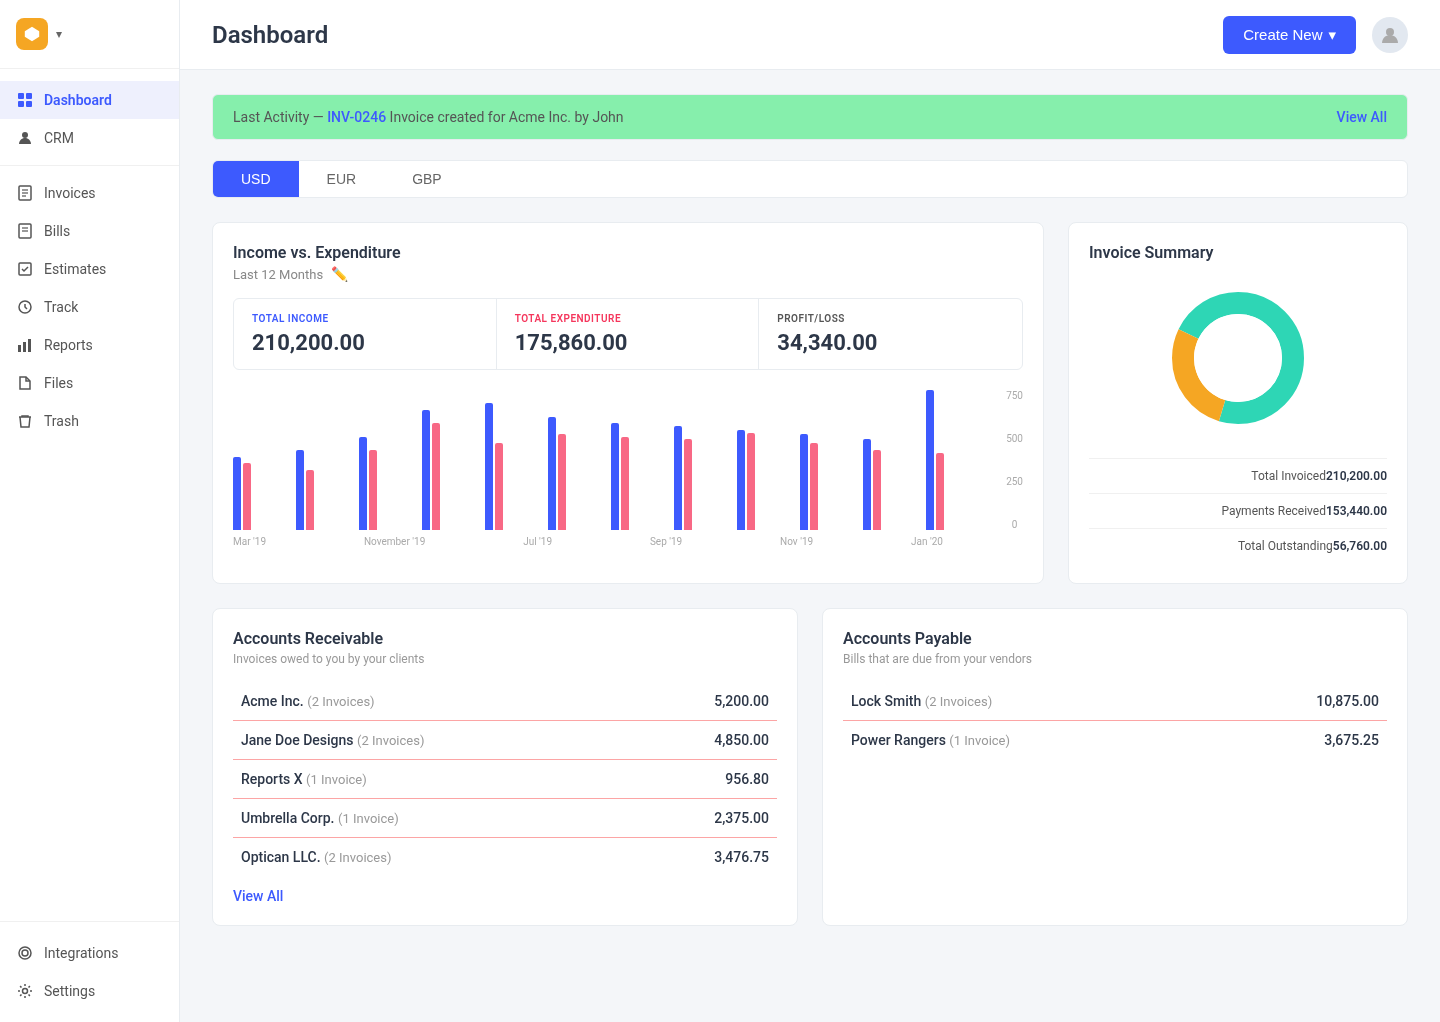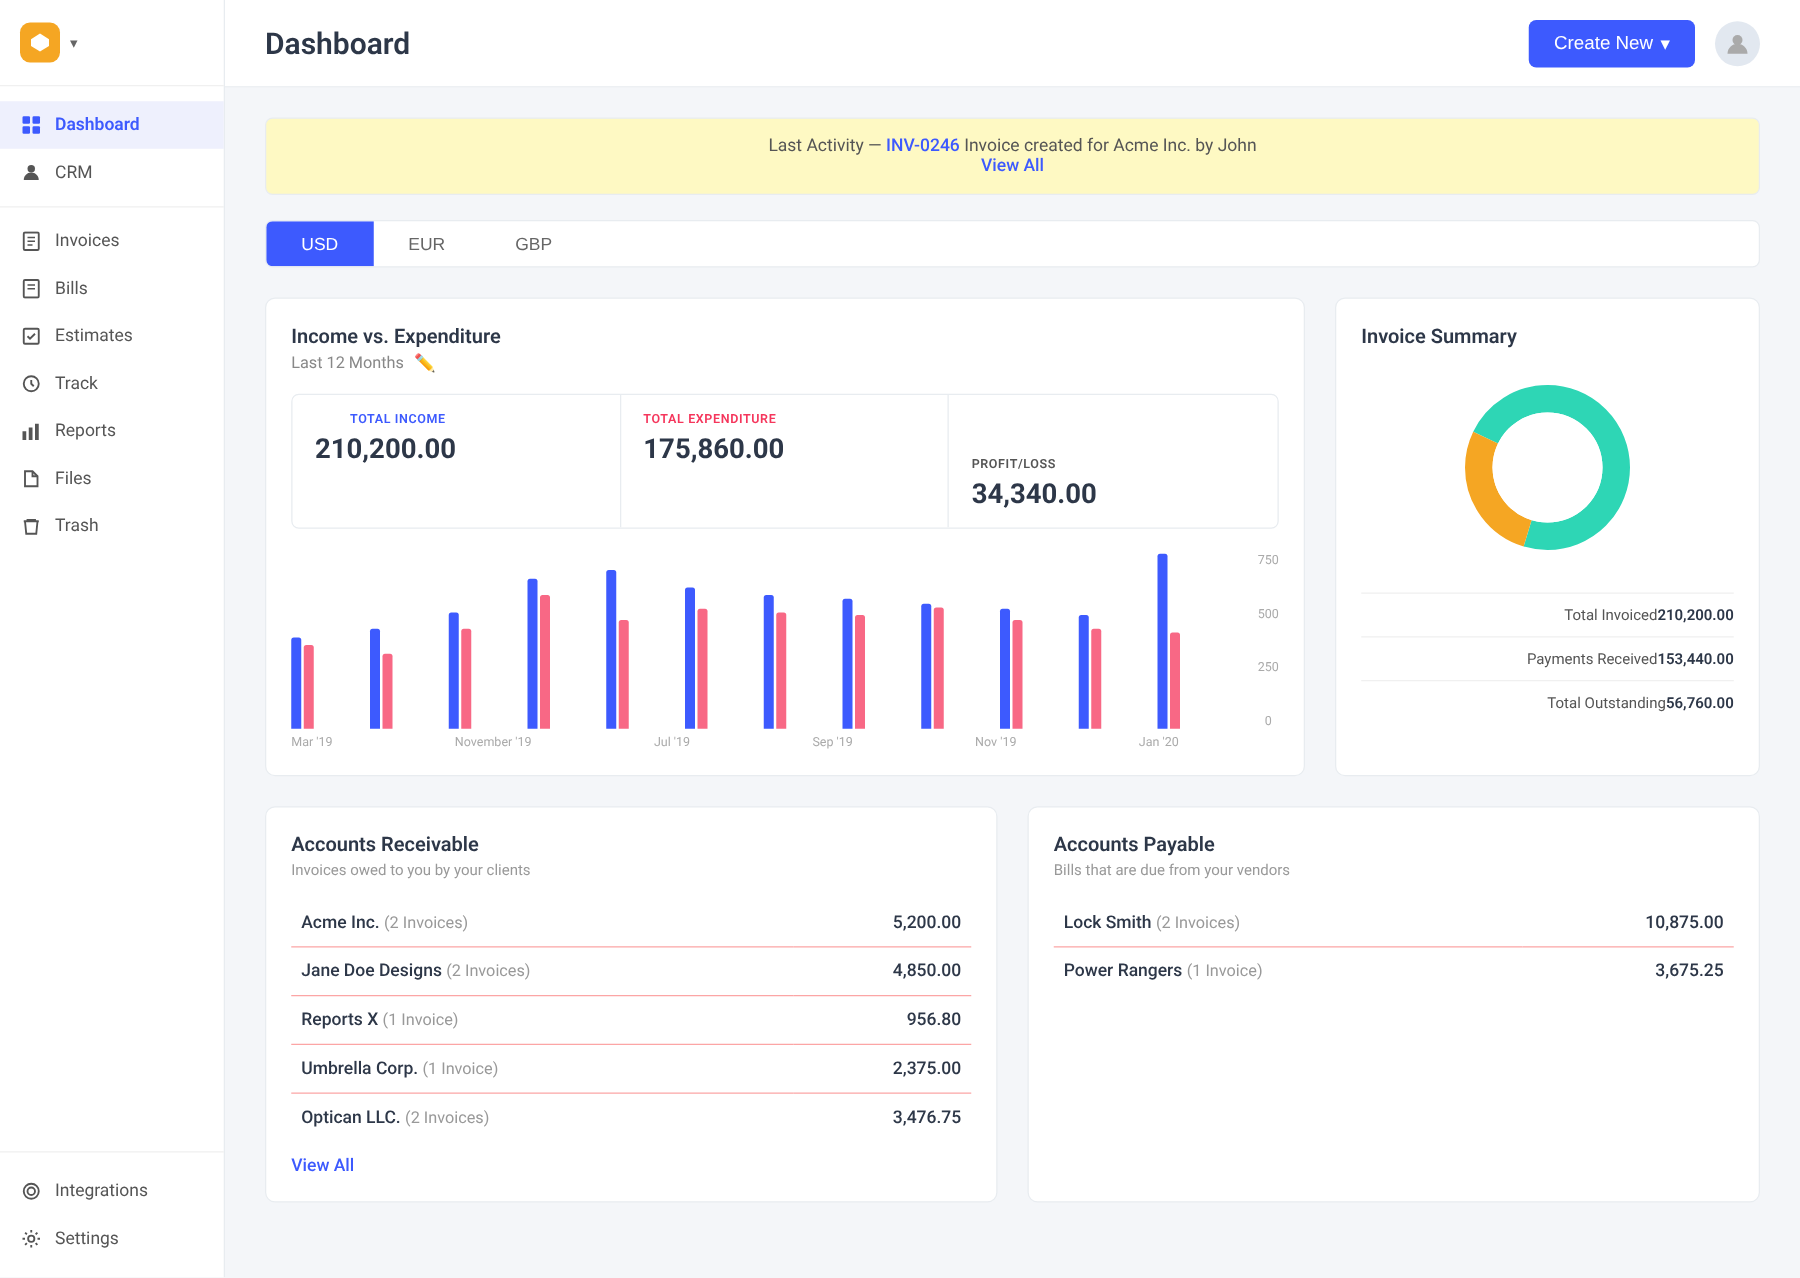--- a/index.html
+++ b/index.html
@@ -23,21 +23,21 @@
     .topbar { background: #fff; border-bottom: 1px solid #e8ecf0; padding: 0 32px; height: 70px; display: flex; align-items: center; justify-content: space-between; flex-shrink: 0; }
     .page-title { font-size: 24px; font-weight: 600; color: #2d3748; }
     .topbar-right { display: flex; align-items: center; gap: 16px; }
     .create-new-btn { background: #3d5afe; color: #fff; border: none; border-radius: 6px; padding: 10px 20px; font-size: 15px; font-weight: 500; cursor: pointer; display: flex; align-items: center; gap: 6px; }
     .user-avatar { width: 36px; height: 36px; border-radius: 50%; background: #e2e8f0; display: flex; align-items: center; justify-content: center; cursor: pointer; }
 
     
     .content { flex: 1; overflow-y: auto; padding: 24px 32px; }
 
     
-    .activity-bar { background: #fef9c3; border: 1px solid #e8ecf0; border-radius: 6px; padding: 14px 20px; display: flex; align-items: center; justify-content: space-between; margin-bottom: 20px; flex-direction: column; }
+    .activity-bar { background: #86efac; border: 1px solid #e8ecf0; border-radius: 6px; padding: 14px 20px; display: flex; align-items: center; justify-content: space-between; margin-bottom: 20px; }
     .activity-text { font-size: 14px; color: #555; }
     .activity-link { color: #3d5afe; font-weight: 500; text-decoration: none; }
     .view-all-link { color: #3d5afe; font-size: 14px; cursor: pointer; font-weight: 500; }
 
     
     .currency-tabs { display: flex; background: #fff; border: 1px solid #e8ecf0; border-radius: 6px; overflow: hidden; margin-bottom: 24px; }
     .currency-tab { padding: 10px 28px; font-size: 14px; cursor: pointer; color: #666; border: none; background: transparent; text-align: center; }
     .currency-tab.active { background: #3d5afe; color: #fff; font-weight: 500; }
 
     
@@ -48,23 +48,23 @@
 
     
     .section-title { font-size: 16px; font-weight: 600; color: #2d3748; margin-bottom: 4px; }
     .section-subtitle { font-size: 13px; color: #888; display: flex; align-items: center; gap: 8px; margin-bottom: 16px; }
     .edit-icon { cursor: pointer; color: #aaa; font-size: 14px; }
 
     .metrics-row { display: grid; grid-template-columns: 1fr 1fr 1fr; gap: 0; border: 1px solid #e8ecf0; border-radius: 6px; margin-bottom: 20px; overflow: hidden; }
     .metric-item { padding: 14px 18px; border-right: 1px solid #e8ecf0; }
     .metric-item:last-child { border-right: none; }
     .metric-label { font-size: 10px; font-weight: 600; letter-spacing: 0.5px; margin-bottom: 6px; }
-    .metric-label.income { color: #3d5afe; margin-left: 28px; }
+    .metric-label.income { color: #3d5afe; }
     .metric-label.expenditure { color: #f5365c; }
-    .metric-label.profit { color: #555; margin-top: 36px; }
+    .metric-label.profit { color: #555; }
     .metric-value { font-size: 22px; font-weight: 700; color: #2d3748; }
     .bar-chart { display: flex; align-items: flex-end; gap: 6px; height: 140px; padding-bottom: 0; }
     .bar-group { display: flex; gap: 2px; align-items: flex-end; flex: 1; }
     .bar { border-radius: 2px 2px 0 0; min-width: 8px; }
     .bar.income { background: #3d5afe; }
     .bar.expenditure { background: #f5365c; opacity: 0.75; }
 
     
     .invoice-summary-title { font-size: 16px; font-weight: 600; color: #2d3748; margin-bottom: 16px; text-align: left; }
     .donut-container { display: flex; justify-content: center; margin-bottom: 20px; }

